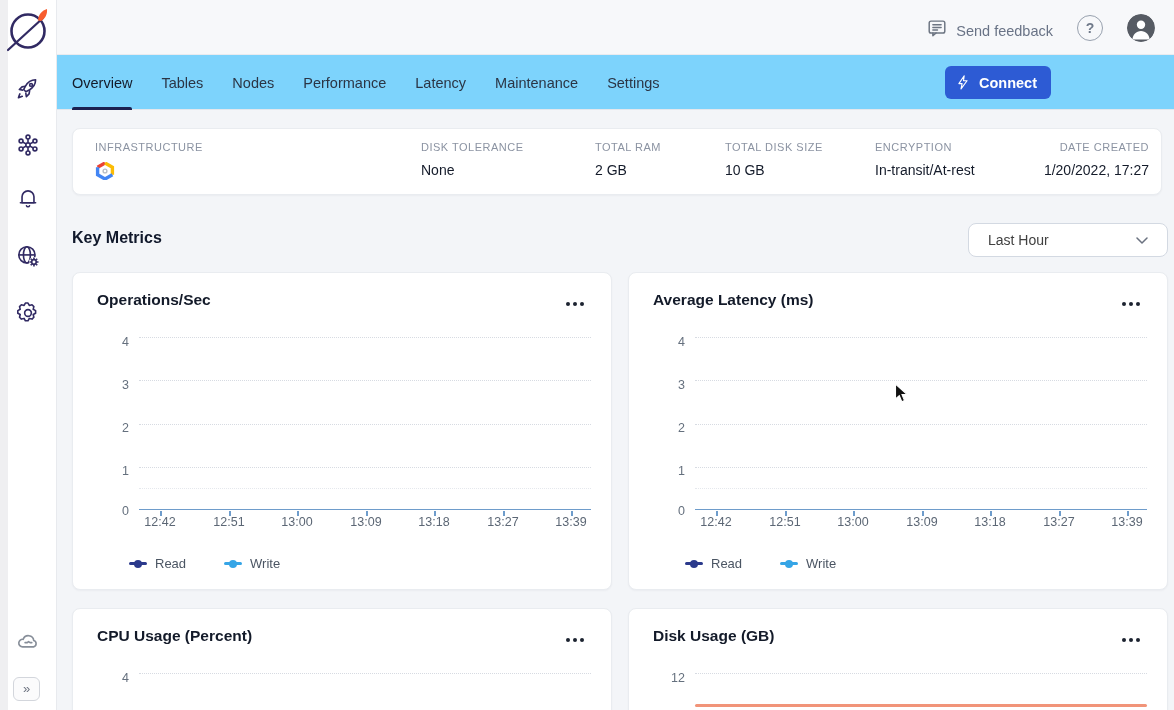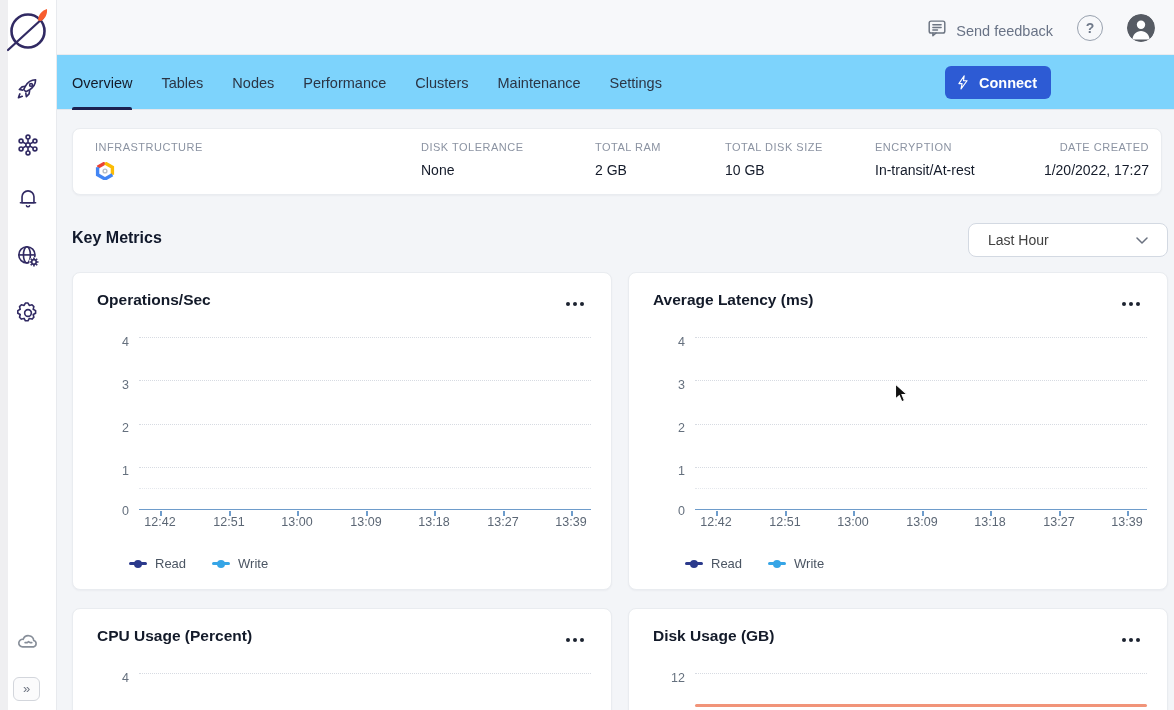--- a/index.html
+++ b/index.html
@@ -55,21 +55,21 @@
   .menu-dots { position:absolute; right:22px; top:20px; width:24px; height:16px; background:none; border:none; cursor:pointer; }
   .dots { display:block; margin:6px 0 0 1px; width:4px; height:4px; border-radius:50%; background:#1c2330; box-shadow:7px 0 0 #1c2330, 14px 0 0 #1c2330; }
   .yt { position:absolute; left:16px; width:40px; text-align:right; font-size:12.5px; color:#65707e; transform:translateY(-50%); }
   .yt-4{top:69px} .yt-3{top:112px} .yt-2{top:155px} .yt-1{top:198px} .yt-0{top:238px} .yt-top{top:69px}
   .gl { position:absolute; left:66px; width:452px; border-top:1.5px dotted #d7dbe2; }
   .gl-4{top:64px} .gl-3{top:107px} .gl-2{top:151px} .gl-1{top:194px} .gl-half{top:215px; border-top-color:#e5e8ed} .gl-top{top:64px}
   .axis { position:absolute; left:66px; width:452px; top:236px; border-top:1.5px solid #6e9ccb; }
   .xt { position:absolute; top:238px; width:1.5px; height:5px; background:#6e9ccb; }
   .xl { position:absolute; top:242px; width:48px; margin-left:-24px; text-align:center; font-size:12.5px; color:#5c6775; }
   .px-0{left:87px} .px-1{left:156px} .px-2{left:224px} .px-3{left:293px} .px-4{left:361px} .px-5{left:430px} .px-6{left:498px}
-  .legend { position:absolute; left:56px; top:283px; display:flex; gap:26px; align-items:center; }
+  .legend { position:absolute; left:56px; top:283px; display:flex; gap:38px; align-items:center; }
   .litem { display:flex; align-items:center; gap:8px; font-size:13px; color:#4b5563; cursor:pointer; }
   .lmark { position:relative; width:18px; height:3px; border-radius:2px; }
   .lmark::after { content:""; position:absolute; left:5px; top:-2.5px; width:8px; height:8px; border-radius:50%; background:inherit; }
   .disk-line { position:absolute; left:66px; width:452px; top:95px; height:3px; background:#f19479; border-radius:2px; }
   
   .cursor { position:absolute; left:894px; top:383px; z-index:50; pointer-events:none; }
 </style>
 </head>
 <body>
 
@@ -155,21 +155,21 @@
     </span>
   </div>
 </header>
 
 <div class="tab-bar">
   <div class="tabs">
     <div class="tab active">Overview</div>
     <div class="tab">Tables</div>
     <div class="tab">Nodes</div>
     <div class="tab">Performance</div>
-    <div class="tab">Clusters</div>
+    <div class="tab">Latency</div>
     <div class="tab">Maintenance</div>
     <div class="tab">Settings</div>
   </div>
   <button class="connect-btn">
     <svg viewBox="0 0 24 24" width="17" height="17" fill="none" stroke="#fff" stroke-width="1.6" stroke-linejoin="round">
       <path d="M13 2.5L5.5 13.5h4.5L8.5 21 17 9.5h-5z"></path>
     </svg>
     <span>Connect</span>
   </button>
 </div>

